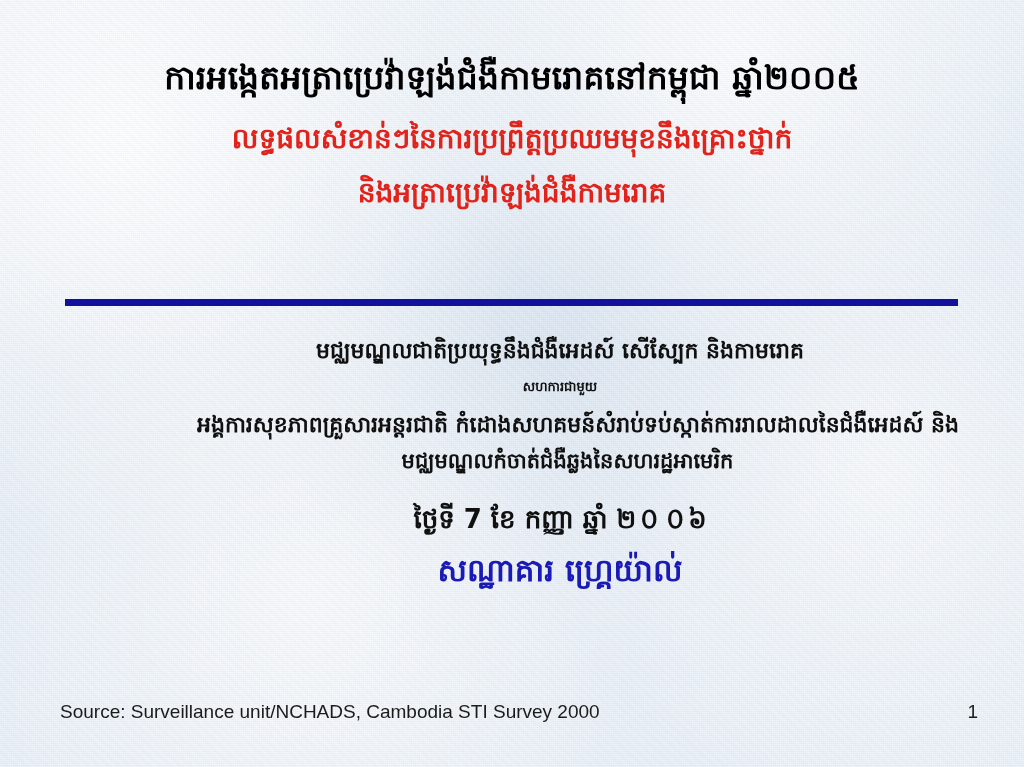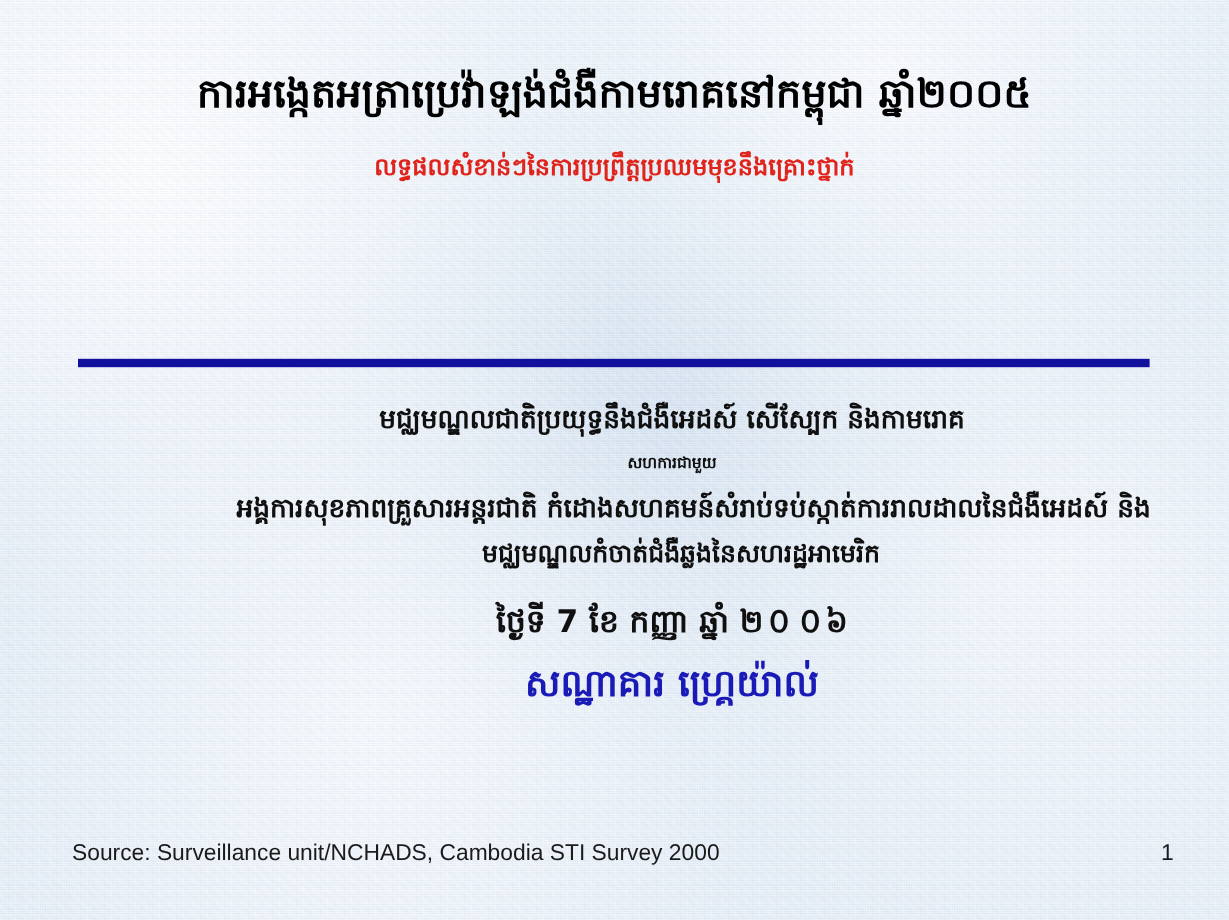--- a/index.html
+++ b/index.html
@@ -60,21 +60,21 @@
   #main-title {
     color: #000000;
     font-size: 33px;
     line-height: 44px;
     letter-spacing: 0.2px;
     white-space: nowrap;
   }
   #subtitle-line-1,
   #subtitle-line-2 {
     color: #e0231b;
-    font-size: 20px;
+    font-size: 28px;
     line-height: 42px;
     white-space: nowrap;
   }
   #subtitle-line-1 { margin-top: 18px; }
   #subtitle-line-2 { margin-top: 12px; }
 
   
   #divider {
     position: absolute;
     top: 299px;
@@ -139,20 +139,21 @@
   }
 </style>
 </head>
 <body>
 
 <div id="slide">
 
   <div id="title-block" class="layer">
     <div id="main-title" class="khmer">ការអង្កេតអត្រាប្រេវ៉ាឡង់ជំងឺកាមរោគនៅកម្ពុជា  ឆ្នាំ២០០៥</div>
     <div id="subtitle-line-1" class="khmer">លទ្ធផលសំខាន់ៗនៃការប្រព្រឹត្តប្រឈមមុខនឹងគ្រោះថ្នាក់</div>
+    <div id="subtitle-line-2" class="khmer">និងអត្រាប្រេវ៉ាឡង់ជំងឺកាមរោគ</div>
   </div>
 
   <div id="divider" class="layer"></div>
 
   <div id="body-block" class="layer">
     <div id="org-national" class="body-line khmer">មជ្ឈមណ្ឌលជាតិប្រយុទ្ធនឹងជំងឺអេដស៍   សើស្បែក   និងកាមរោគ</div>
     <div id="collab-word" class="body-line khmer">សហការជាមួយ</div>
     <div id="org-partners-1" class="body-line khmer">អង្គការសុខភាពគ្រួសារអន្តរជាតិ   កំដោងសហគមន៍សំរាប់ទប់ស្កាត់ការរាលដាលនៃជំងឺអេដស៍   និង</div>
     <div id="org-partners-2" class="body-line khmer">មជ្ឈមណ្ឌលកំចាត់ជំងឺឆ្លងនៃសហរដ្ឋអាមេរិក</div>
     <div id="date-line" class="khmer">ថ្ងៃទី 7 ខែ កញ្ញា ឆ្នាំ ២００៦</div>

